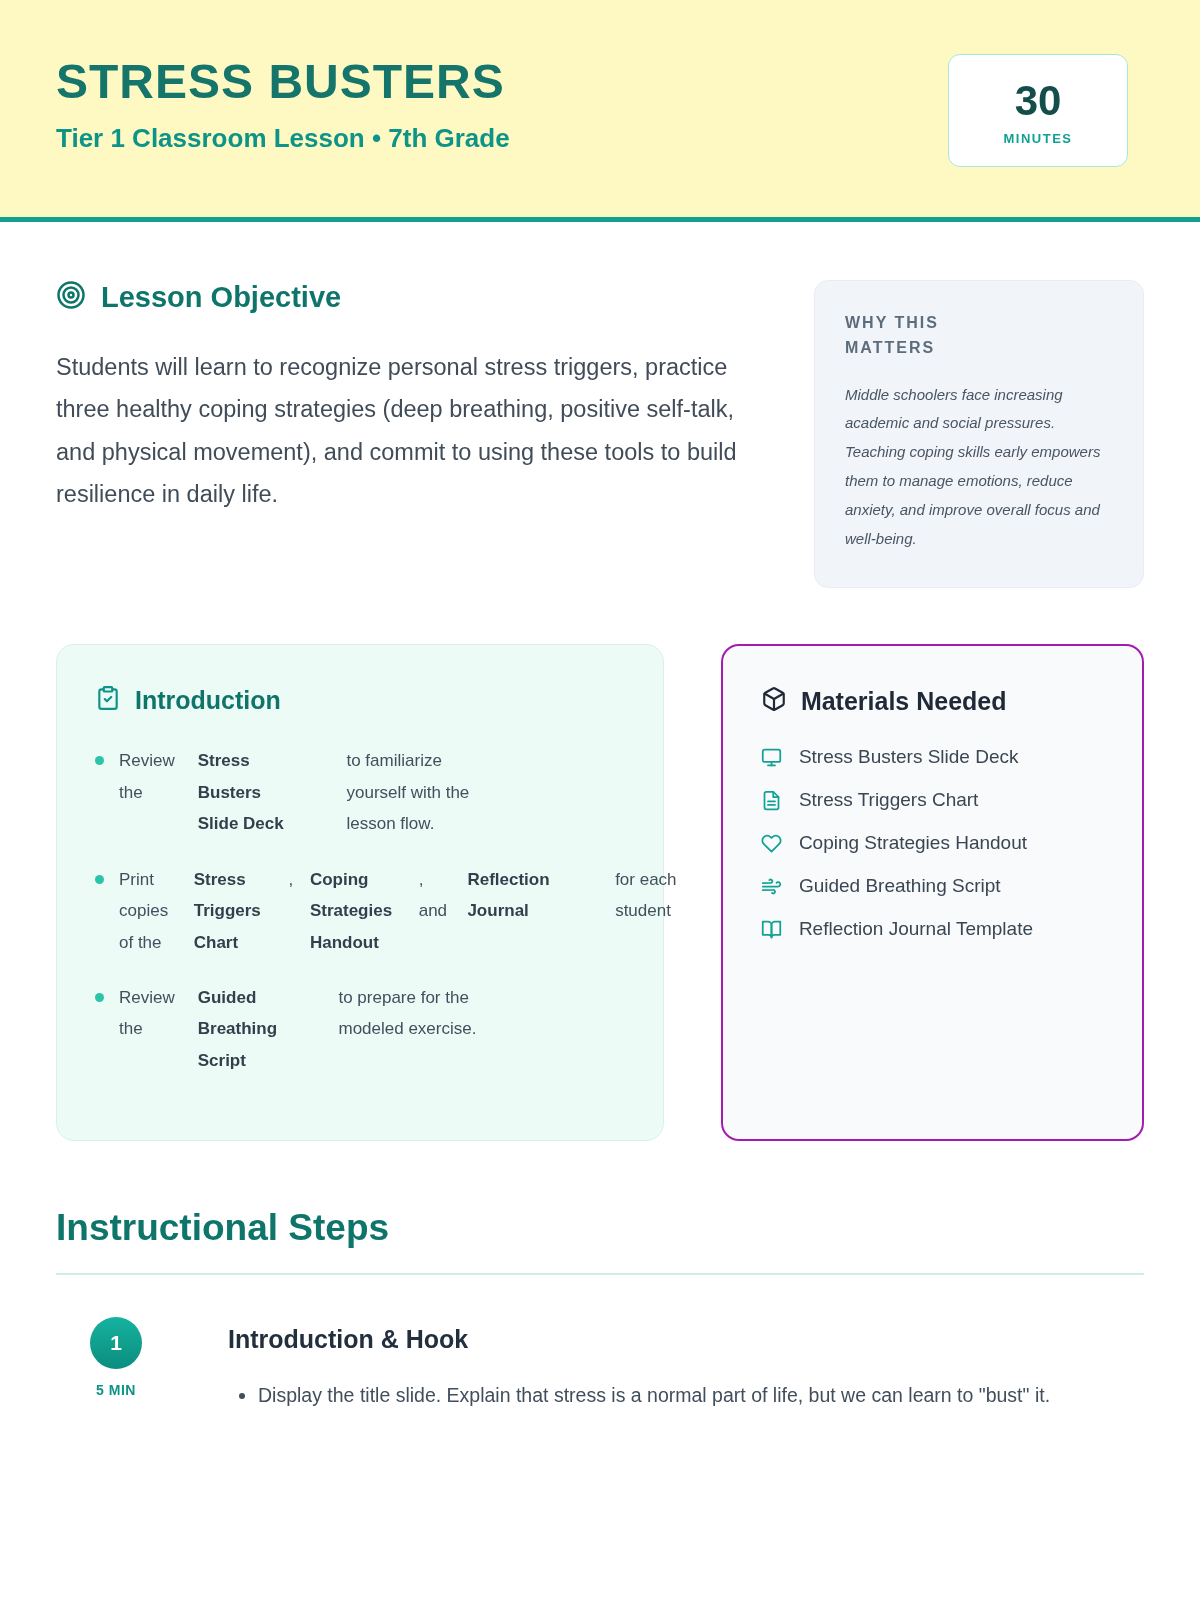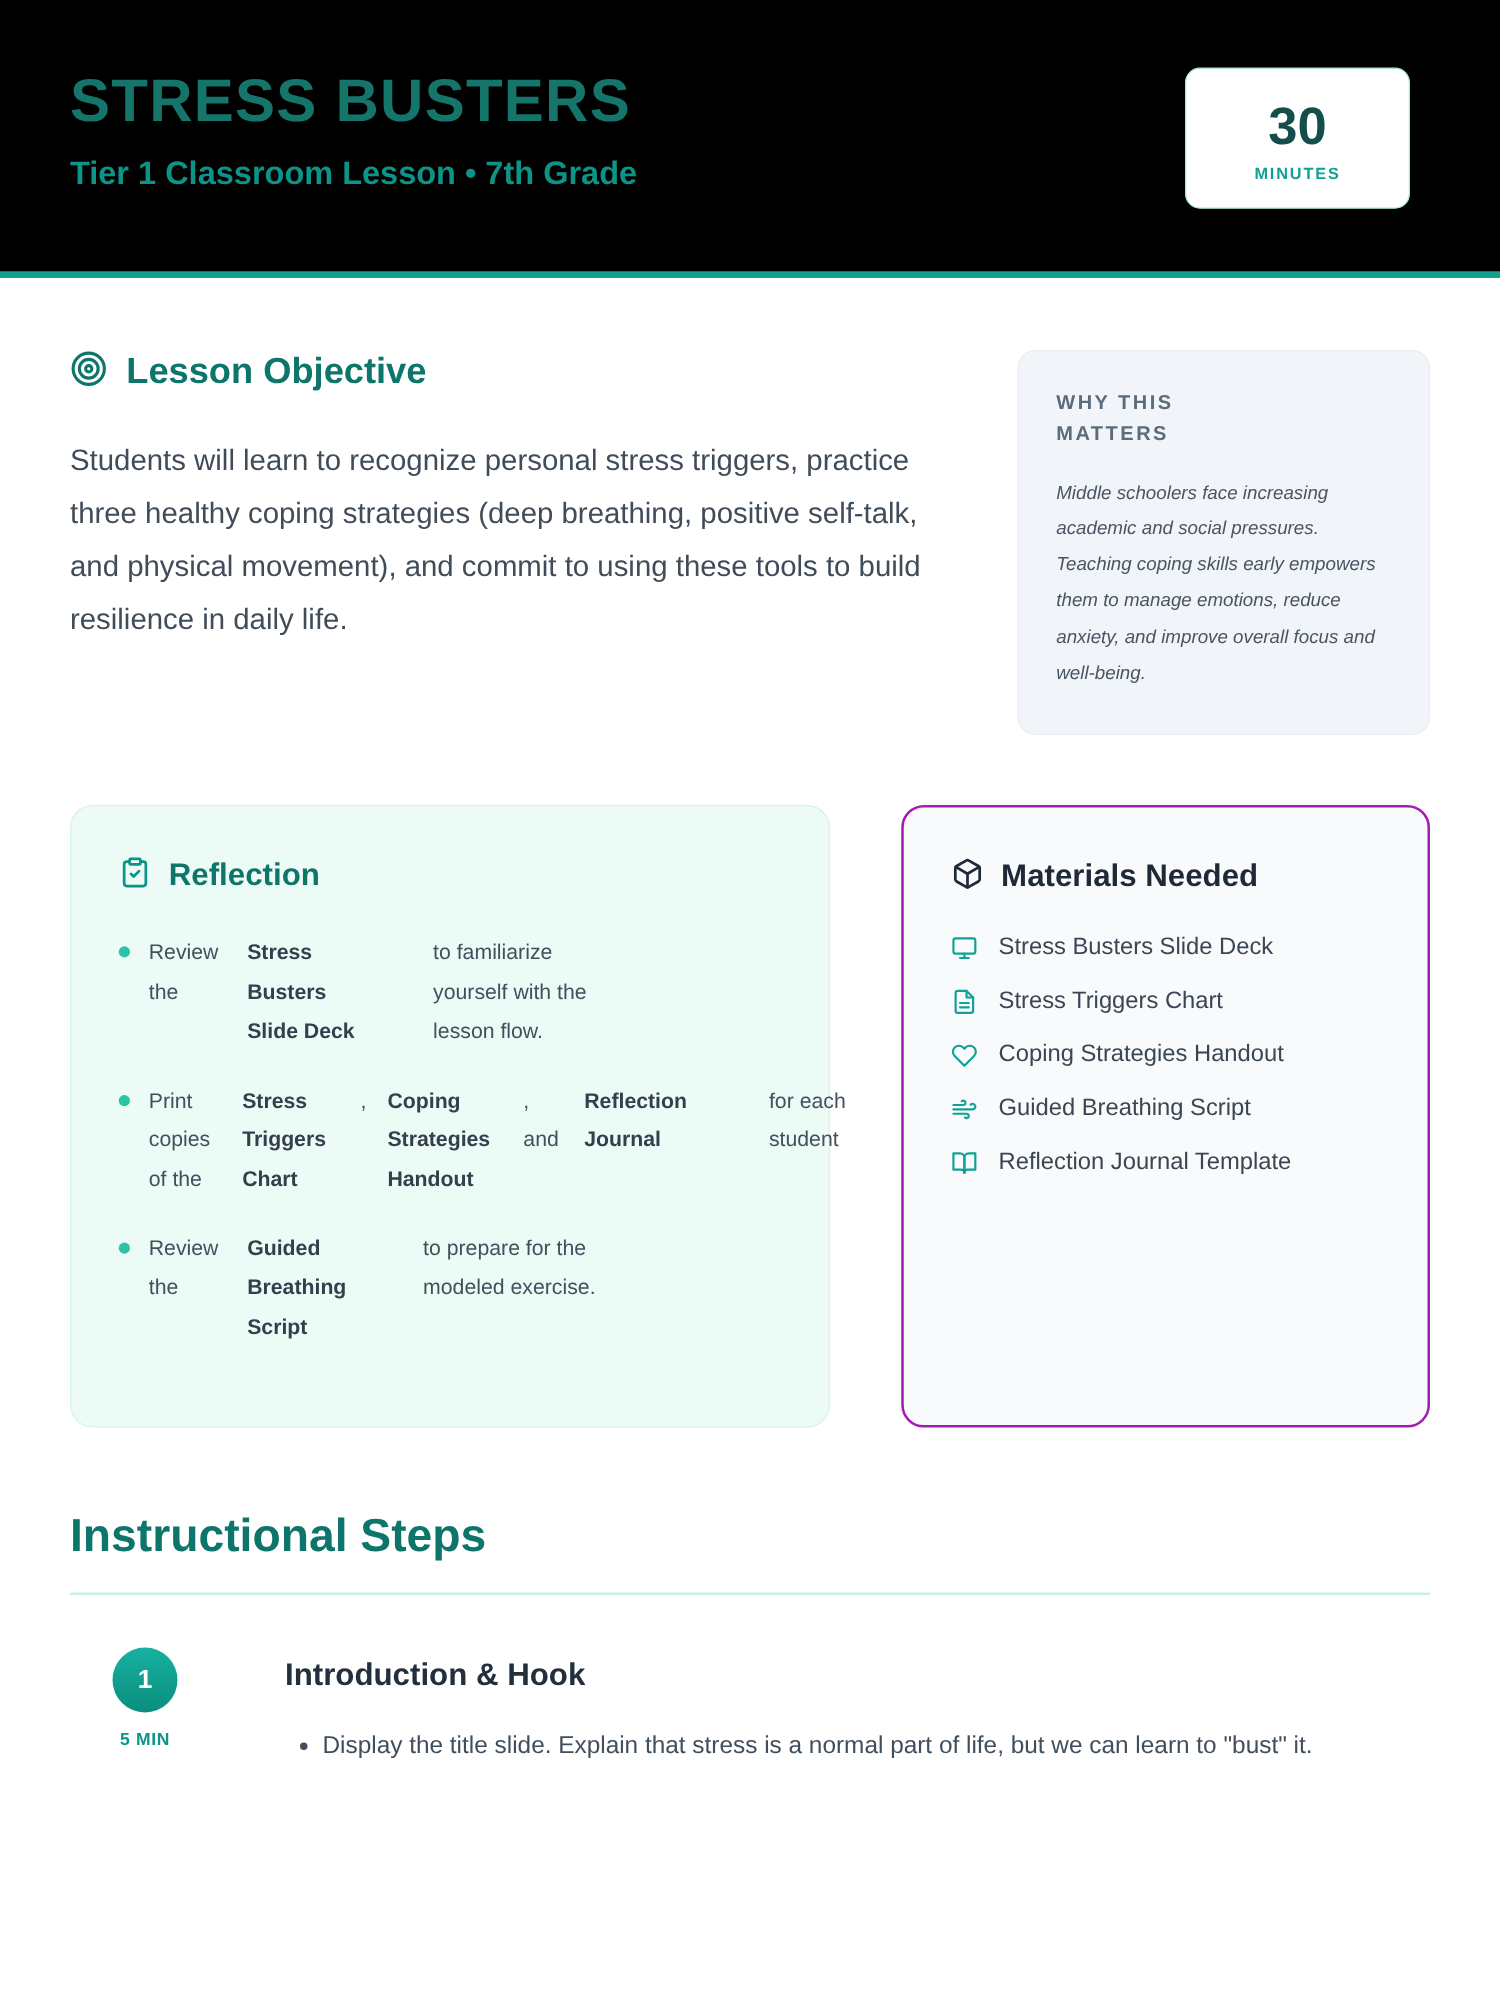--- a/index.html
+++ b/index.html
@@ -7,21 +7,21 @@
   body {
     height:1600px;
     overflow:hidden;
     background:#ffffff;
     font-family:"Liberation Sans", sans-serif;
     color:#3f4a56;
   }
 
   
   .header {
-    background:#000000;
+    background:#fef9c3;
     border-bottom:5px solid #11a08c;
     padding:54px 72px 50px 56px;
     display:flex;
     justify-content:space-between;
     align-items:flex-start;
   }
   .page-title {
     font-size:48px;
     font-weight:800;
     color:#15756a;
@@ -181,21 +181,21 @@
 
       <div class="card prep-card">
         <div class="card-heading">
           <span class="icon">
             <svg width="26" height="26" viewBox="0 0 24 24" fill="none" stroke="currentColor" stroke-width="2" stroke-linecap="round" stroke-linejoin="round">
                 <path d="M16 4h2a2 2 0 0 1 2 2v14a2 2 0 0 1-2 2H6a2 2 0 0 1-2-2V6a2 2 0 0 1 2-2h2"></path>
                 <rect x="8" y="2" width="8" height="4" rx="1"></rect>
                 <path d="M9 13l2 2 4-4"></path>
               </svg>
           </span>
-          <h3>Reflection</h3>
+          <h3>Introduction</h3>
         </div>
 
         <ul class="prep-list">
           <li class="prep-item">
             <span class="prep-dot"></span>
             <div class="segs">
               <span class="seg" style="max-width:62px">Review the</span>
               <span class="seg bold" style="max-width:96px">Stress Busters Slide Deck</span>
               <span class="seg" style="max-width:140px">to familiarize yourself with the lesson flow.</span>
             </div>

